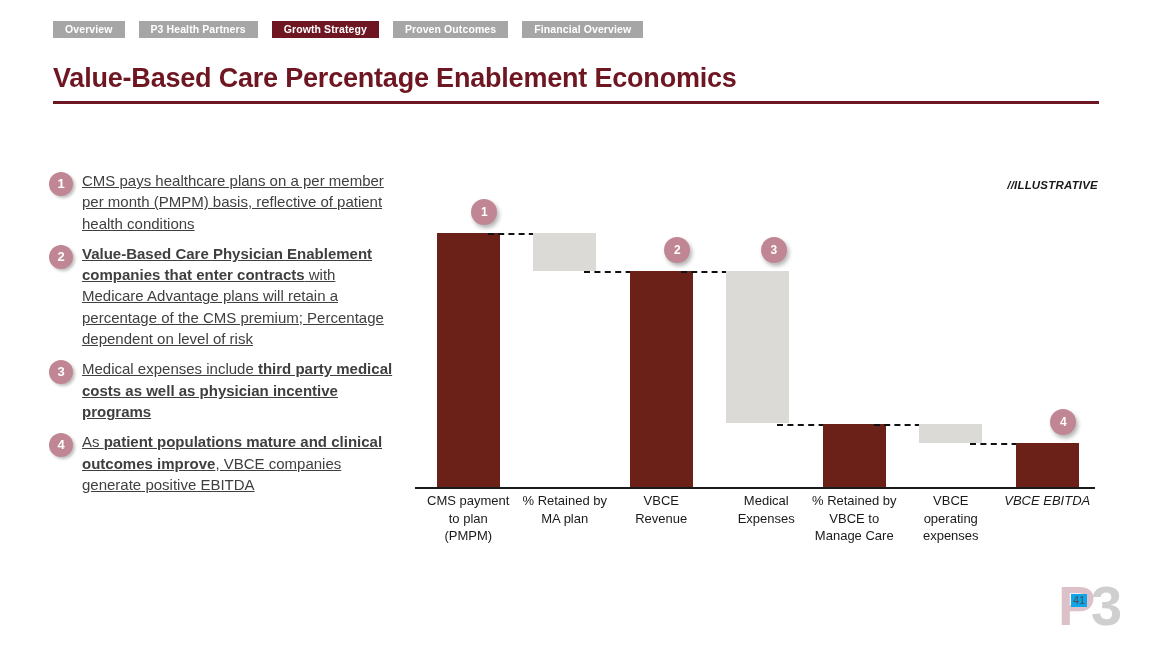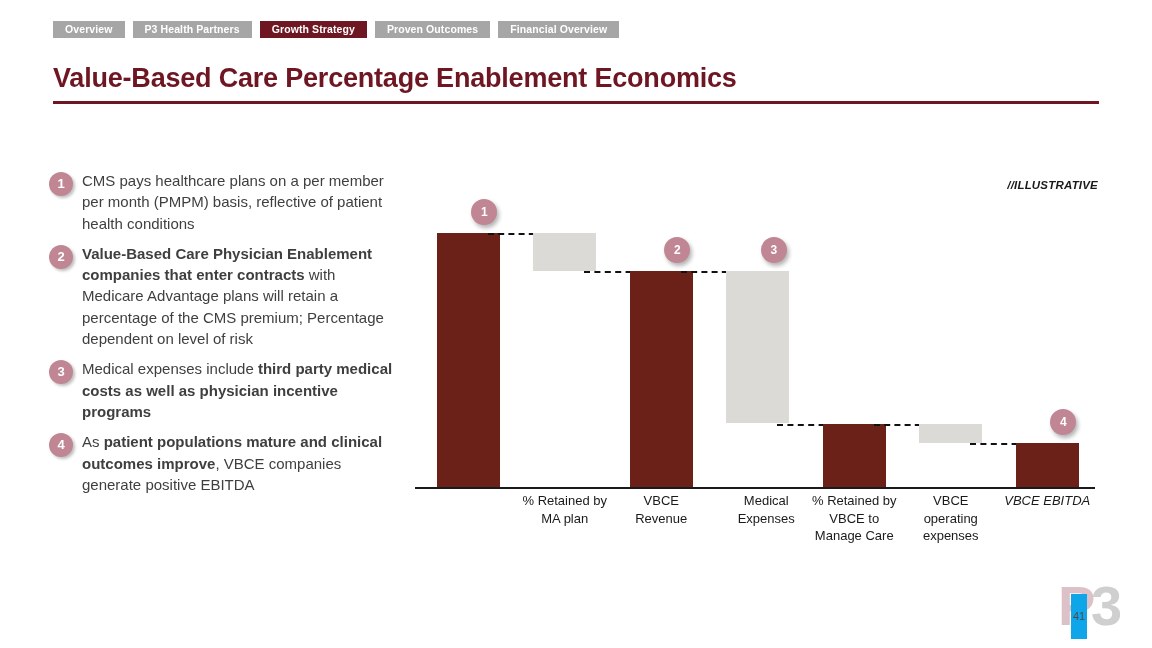--- a/index.html
+++ b/index.html
@@ -14,21 +14,21 @@
     overflow: hidden;
     position: relative;
   }
 
   
   #nav-tabs {
     position: absolute;
     left: 53px;
     top: 21px;
     display: flex;
-    gap: 8px;
+    gap: 14px;
   }
   .nav-tab {
     height: 17px;
     line-height: 17px;
     background: #a6a6a6;
     color: #ffffff;
     font-size: 10.5px;
     font-weight: bold;
     text-align: center;
     padding: 0 12px;
@@ -83,20 +83,21 @@
     line-height: 24px;
     text-align: center;
     margin-top: 2px;
     box-shadow: 2px 2px 3px rgba(0,0,0,.25);
   }
   .bullet-text {
     margin-left: 9px;
     font-size: 15px;
     line-height: 1.42;
     color: #3f3f3f;
+    text-decoration: underline;
   }
   .bullet-text b { font-weight: bold; color: #3f3f3f; }
 
   
   #chart-area {
     position: absolute;
     left: 410px;
     top: 170px;
     width: 700px;
     height: 380px;
@@ -199,21 +200,21 @@
     color: #cfcfcf;
     letter-spacing: -2px;
   }
   #page-number {
     position: absolute;
     left: 13px;
     top: 14px;
     font-size: 11px;
     color: #4d4d4d;
     background: #0ea5e9;
-    padding: 16px 2px;
+    padding: 0 2px;
     line-height: 13px;
   }
 </style>
 </head>
 <body>
 
 <div id="nav-tabs">
     <div class="nav-tab">Overview</div>
     <div class="nav-tab">P3 Health Partners</div>
     <div class="nav-tab active">Growth Strategy</div>
@@ -259,20 +260,23 @@
       <div class="bar light" style="left: 509.25px; top: 253.5px; width: 63px; height: 19.05px;"></div>
       <div class="connector" style="left: 560.25px; top: 272.55px; width: 57.5px;"></div>
       <div class="bar dark" style="left: 605.75px; top: 272.55px; width: 63px; height: 44.45px;"></div>
       <div class="chart-badge" style="left: 61.25px; top: 29px;">1</div>
       <div class="chart-badge" style="left: 254.25px; top: 67.1px;">2</div>
       <div class="chart-badge" style="left: 350.75px; top: 67.1px;">3</div>
       <div class="chart-badge" style="left: 640.25px; top: 238.55px;">4</div>
     </div>
   <div id="axis-line"></div>
   <div id="x-labels">
+      <div class="x-label" style="left: 3px; top: 0px; width: 110.5px;">CMS payment
+to plan
+(PMPM)</div>
       <div class="x-label" style="left: 99.5px; top: 0px; width: 110.5px;">% Retained by
 MA plan</div>
       <div class="x-label" style="left: 196px; top: 0px; width: 110.5px;">VBCE
 Revenue</div>
       <div class="x-label" style="left: 301px; top: 0px; width: 110.5px;">Medical
 Expenses</div>
       <div class="x-label" style="left: 389px; top: 0px; width: 110.5px;">% Retained by
 VBCE to
 Manage Care</div>
       <div class="x-label" style="left: 485.5px; top: 0px; width: 110.5px;">VBCE

